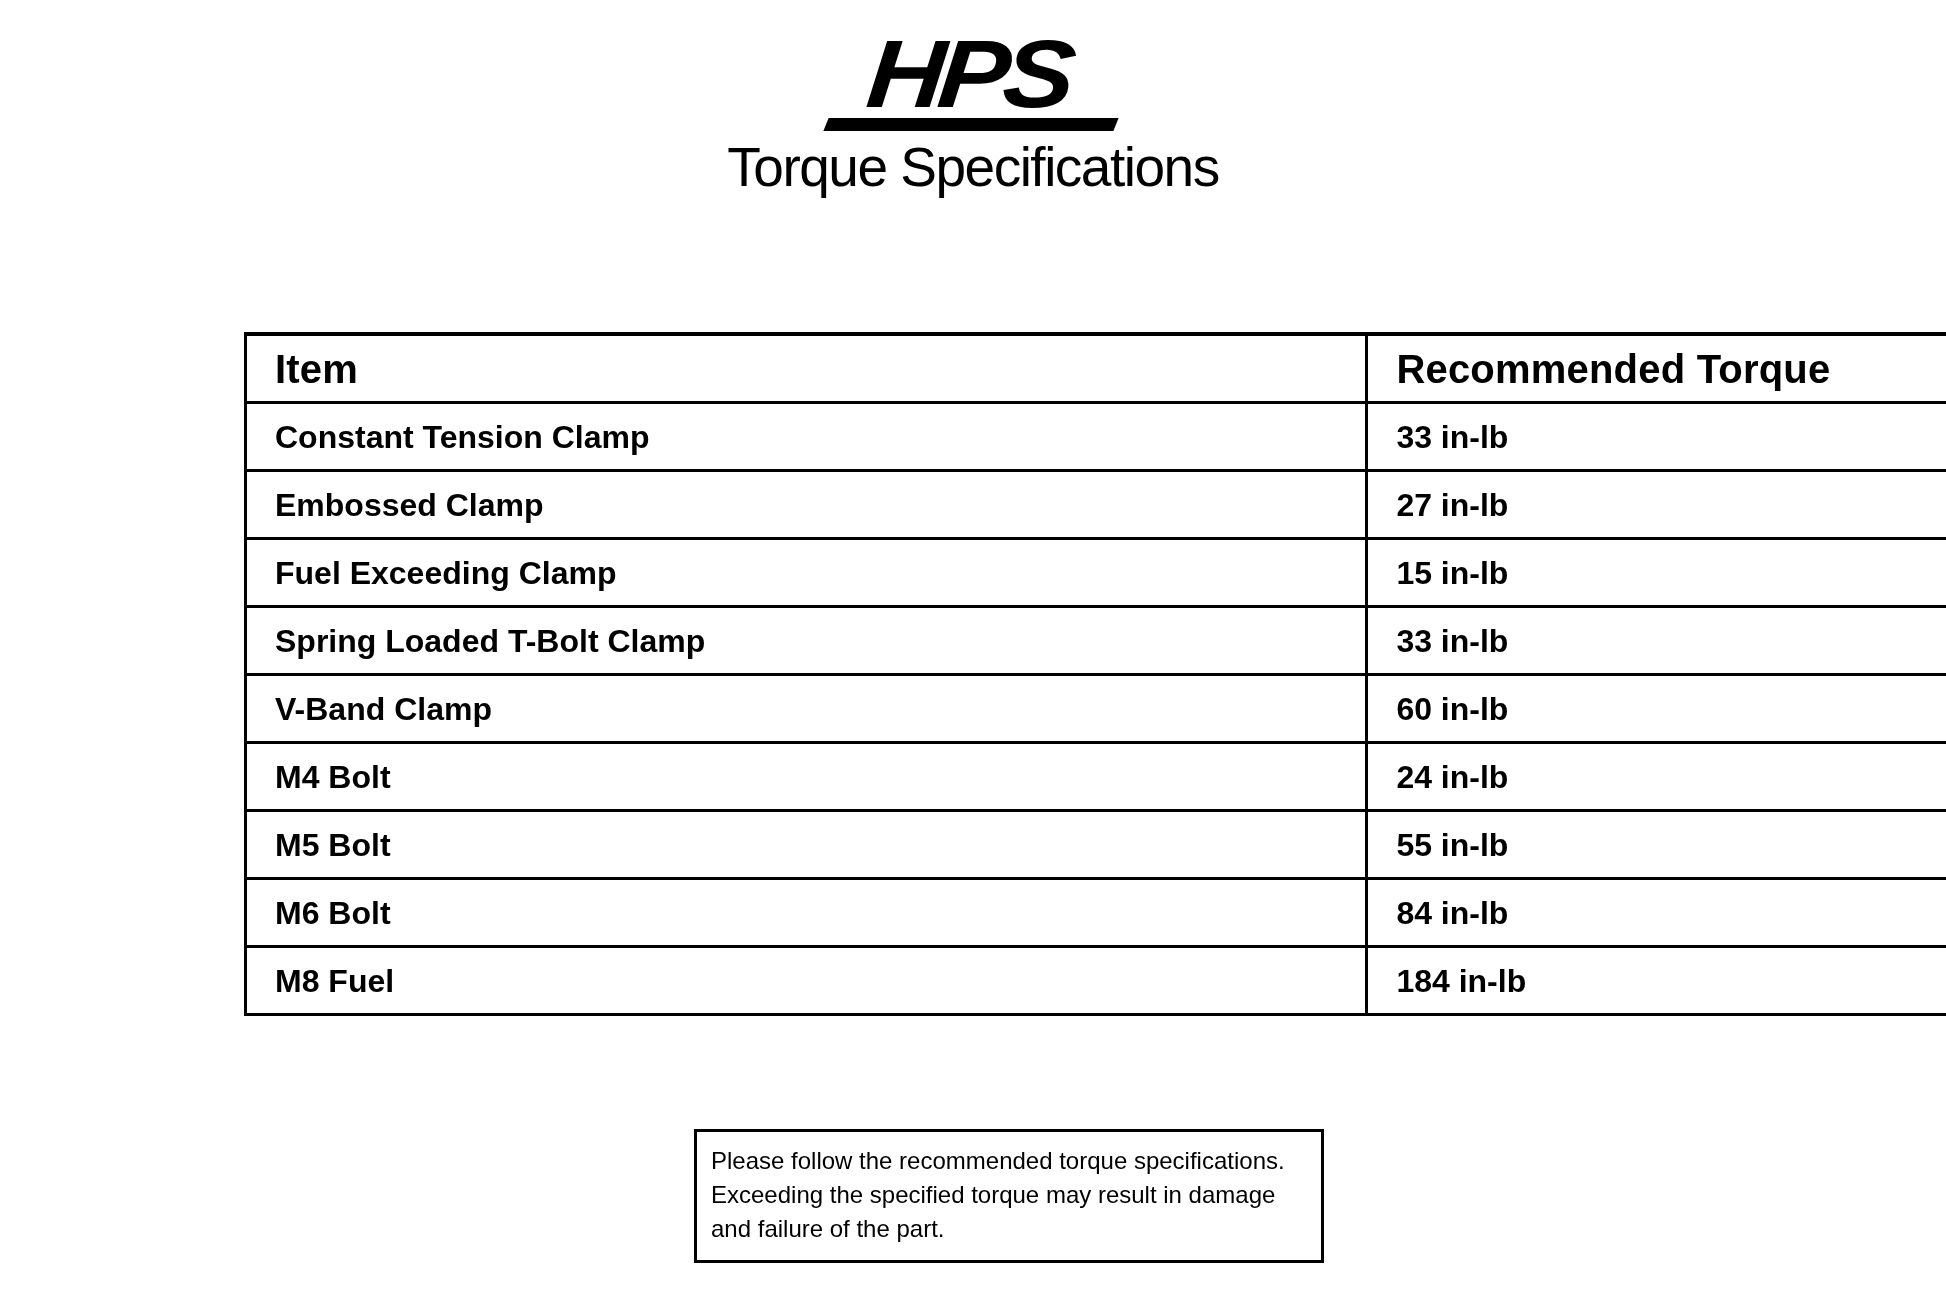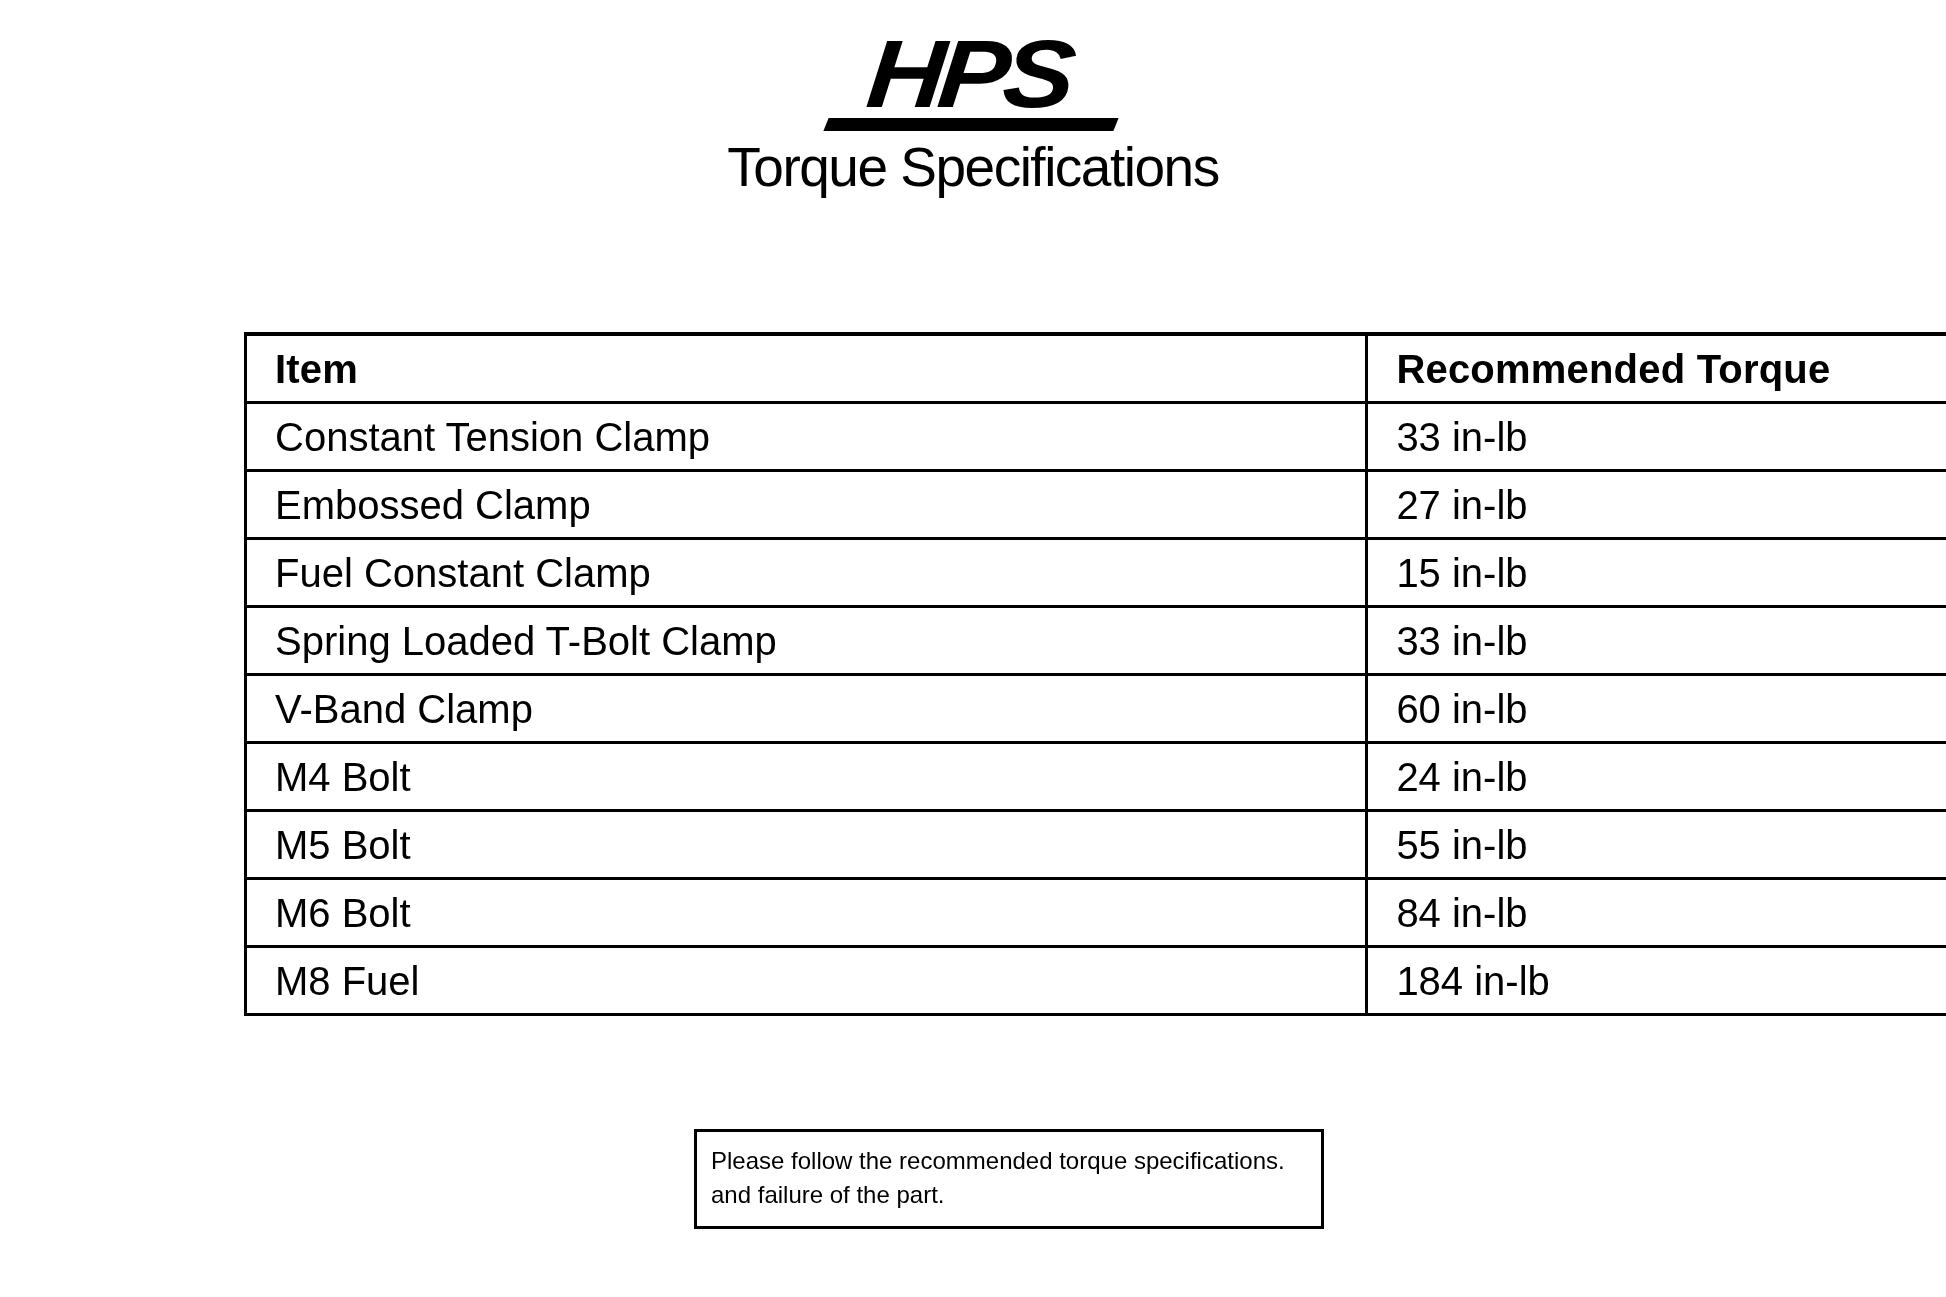--- a/index.html
+++ b/index.html
@@ -81,22 +81,22 @@
   table.spec-table col.col-item { width: 972px; }
   table.spec-table col.col-torque { width: 518px; }
 
   table.spec-table th,
   table.spec-table td {
     border: 3px solid #000;
     padding: 0 0 0 28px;
     height: 65px;
     vertical-align: middle;
     text-align: left;
-    font-size: 40px;
-    font-weight: 400;
+    font-size: 32px;
+    font-weight: 700;
     line-height: 1;
     white-space: nowrap;
   }
   table.spec-table thead th {
     font-weight: bold;
     font-size: 40px;
     letter-spacing: 0.2px;
   }
   table.spec-table thead tr th { border-top-width: 4px; }
 
@@ -141,21 +141,21 @@
     <tbody id="table-body">
       <tr>
         <td>Constant Tension Clamp</td>
         <td>33 in-lb</td>
       </tr>
       <tr>
         <td>Embossed Clamp</td>
         <td>27 in-lb</td>
       </tr>
       <tr>
-        <td>Fuel Constant Clamp</td>
+        <td>Fuel Exceeding Clamp</td>
         <td>15 in-lb</td>
       </tr>
       <tr>
         <td>Spring Loaded T-Bolt Clamp</td>
         <td>33 in-lb</td>
       </tr>
       <tr>
         <td>V-Band Clamp</td>
         <td>60 in-lb</td>
       </tr>
@@ -174,14 +174,15 @@
       <tr>
         <td>M8 Fuel</td>
         <td>184 in-lb</td>
       </tr>
     </tbody>
   </table>
 </div>
 
 <div id="footnote-box">
   <span class="fn-line">Please follow the recommended torque specifications.</span>
+  <span class="fn-line">Exceeding the specified torque may result in damage</span>
   <span class="fn-line">and failure of the part.</span>
 </div>
 
 </body></html>

